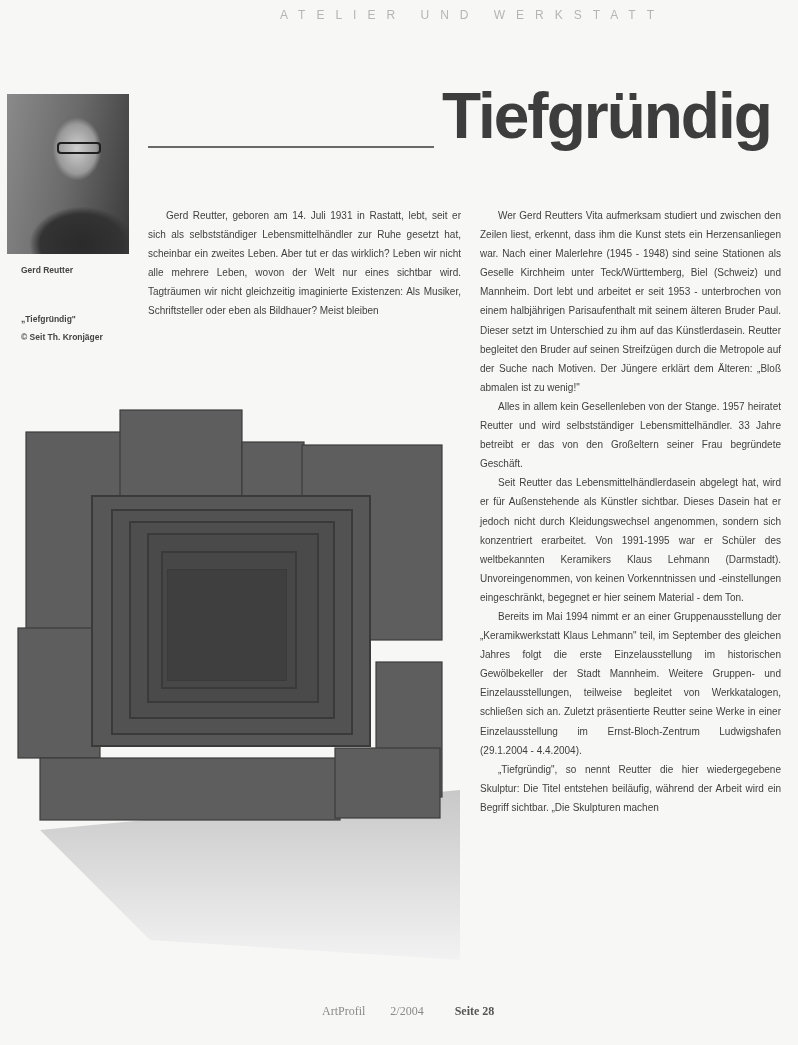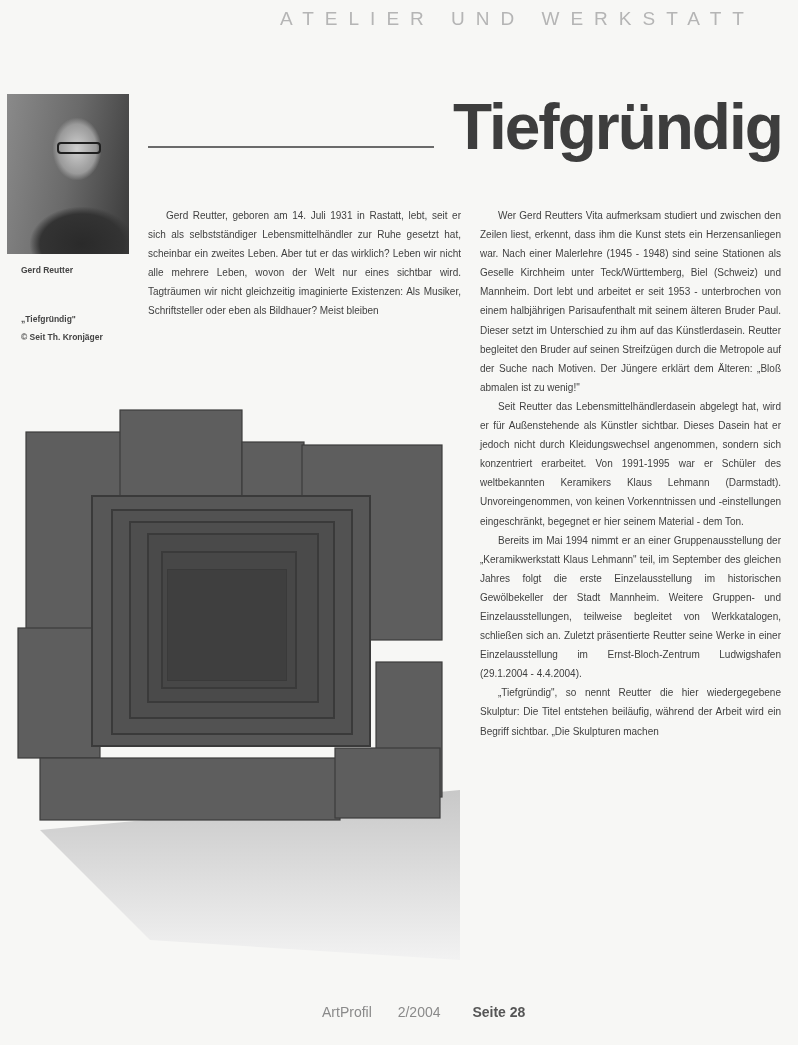--- a/index.html
+++ b/index.html
@@ -5,21 +5,21 @@
   html, body { margin: 0; padding: 0; }
   body {
     width: 798px; height: 1045px; position: relative; overflow: hidden;
     background: #f7f7f5;
     font-family: "DejaVu Sans", sans-serif;
     color: #3a3a3a;
   }
   .section-label {
     position: absolute; top: 8px; left: 280px; width: 400px;
     font-family: "Liberation Sans", sans-serif;
-    font-size: 19px; letter-spacing: 11px; color: #b5b5b5;
+    font-size: 12px; letter-spacing: 11px; color: #b5b5b5;
     white-space: nowrap;
   }
   .title-rule {
     position: absolute; left: 148px; top: 146px; width: 286px; height: 2px;
     background: #6a6a6a;
   }
   .title {
     position: absolute; left: 436px; top: 78px;
     font-family: "Liberation Sans", sans-serif; font-weight: bold;
     font-size: 64px; letter-spacing: -2px; color: #3d3d3d; line-height: 1;
@@ -47,47 +47,48 @@
   }
   .col p { margin: 0; text-indent: 18px; }
   .col p.noindent { text-indent: 0; }
   .col1 { left: 148px; top: 206px; width: 313px; }
   .col2 { left: 480px; top: 206px; width: 301px; }
   .sculpture {
     position: absolute; left: 0; top: 400px; width: 480px; height: 600px;
   }
   .footer {
     position: absolute; top: 1004px; left: 322px;
-    font-family: Liberation Sans, sans-serif; font-size: 14px; color: #8a8a8a;
+    font-family: Liberation Serif, serif; font-size: 12px; color: #8a8a8a;
     white-space: nowrap;
   }
   .footer .page { font-weight: bold; color: #555; margin-left: 6px; }
   .footer span { margin-right: 22px; }
 </style>
 </head>
 <body>
 
 <div class="section-label">ATELIER UND WERKSTATT</div>
 <div class="title-rule"></div>
-<h1 class="title" style="margin:17px">Tiefgründig</h1>
+<h1 class="title" style="margin:6px">Tiefgründig</h1>
 
 <div class="portrait">
   <div class="glasses"></div>
 </div>
 
 <div class="caption" style="top:265px">Gerd Reutter</div>
 <div class="caption" style="top:314px">„Tiefgründig"</div>
 <div class="caption" style="top:332px">© Seit Th. Kronjäger</div>
 
 <div class="col col1">
   <p>Gerd Reutter, geboren am 14. Juli 1931 in Rastatt, lebt, seit er sich als selbstständiger Lebensmittelhändler zur Ruhe gesetzt hat, scheinbar ein zweites Leben. Aber tut er das wirklich? Leben wir nicht alle mehrere Leben, wovon der Welt nur eines sichtbar wird. Tagträumen wir nicht gleichzeitig imaginierte Existenzen: Als Musiker, Schriftsteller oder eben als Bildhauer? Meist bleiben</p>
 </div>
 
 <div class="col col2">
   <p>Wer Gerd Reutters Vita aufmerksam studiert und zwischen den Zeilen liest, erkennt, dass ihm die Kunst stets ein Herzensanliegen war. Nach einer Malerlehre (1945 - 1948) sind seine Stationen als Geselle Kirchheim unter Teck/Württemberg, Biel (Schweiz) und Mannheim. Dort lebt und arbeitet er seit 1953 - unterbrochen von einem halbjährigen Parisaufenthalt mit seinem älteren Bruder Paul. Dieser setzt im Unterschied zu ihm auf das Künstlerdasein. Reutter begleitet den Bruder auf seinen Streifzügen durch die Metropole auf der Suche nach Motiven. Der Jüngere erklärt dem Älteren: „Bloß abmalen ist zu wenig!"</p>
+  <p>Alles in allem kein Gesellenleben von der Stange. 1957 heiratet Reutter und wird selbstständiger Lebensmittelhändler. 33 Jahre betreibt er das von den Großeltern seiner Frau begründete Geschäft.</p>
   <p>Seit Reutter das Lebensmittelhändlerdasein abgelegt hat, wird er für Außenstehende als Künstler sichtbar. Dieses Dasein hat er jedoch nicht durch Kleidungswechsel angenommen, sondern sich konzentriert erarbeitet. Von 1991-1995 war er Schüler des weltbekannten Keramikers Klaus Lehmann (Darmstadt). Unvoreingenommen, von keinen Vorkenntnissen und -einstellungen eingeschränkt, begegnet er hier seinem Material - dem Ton.</p>
   <p>Bereits im Mai 1994 nimmt er an einer Gruppenausstellung der „Keramikwerkstatt Klaus Lehmann" teil, im September des gleichen Jahres folgt die erste Einzelausstellung im historischen Gewölbekeller der Stadt Mannheim. Weitere Gruppen- und Einzelausstellungen, teilweise begleitet von Werkkatalogen, schließen sich an. Zuletzt präsentierte Reutter seine Werke in einer Einzelausstellung im Ernst-Bloch-Zentrum Ludwigshafen (29.1.2004 - 4.4.2004).</p>
   <p>„Tiefgründig", so nennt Reutter die hier wiedergegebene Skulptur: Die Titel entstehen beiläufig, während der Arbeit wird ein Begriff sichtbar. „Die Skulpturen machen</p>
 </div>
 
 <svg class="sculpture" viewBox="0 0 480 600">
   <defs>
     <linearGradient id="shadow" x1="0" y1="0" x2="0" y2="1">
       <stop offset="0" stop-color="#c8c8c8"></stop>
       <stop offset="1" stop-color="#f2f2f2"></stop>

